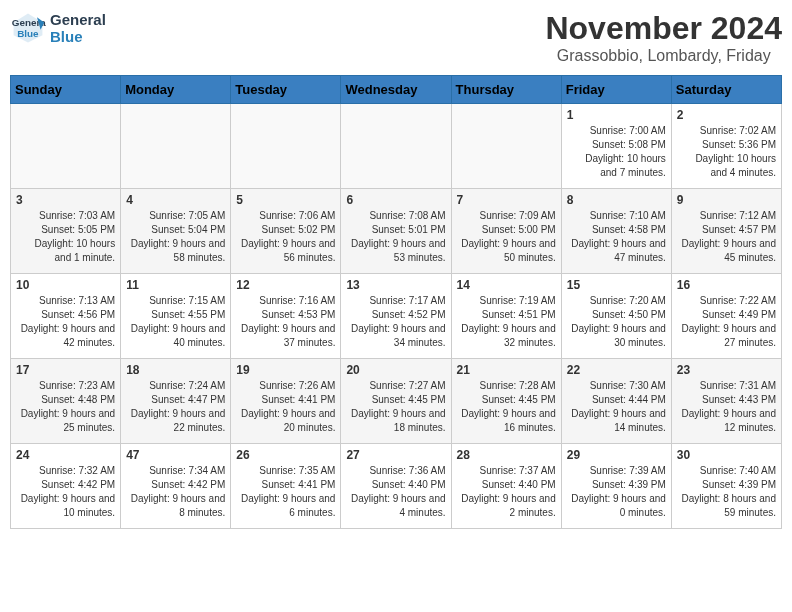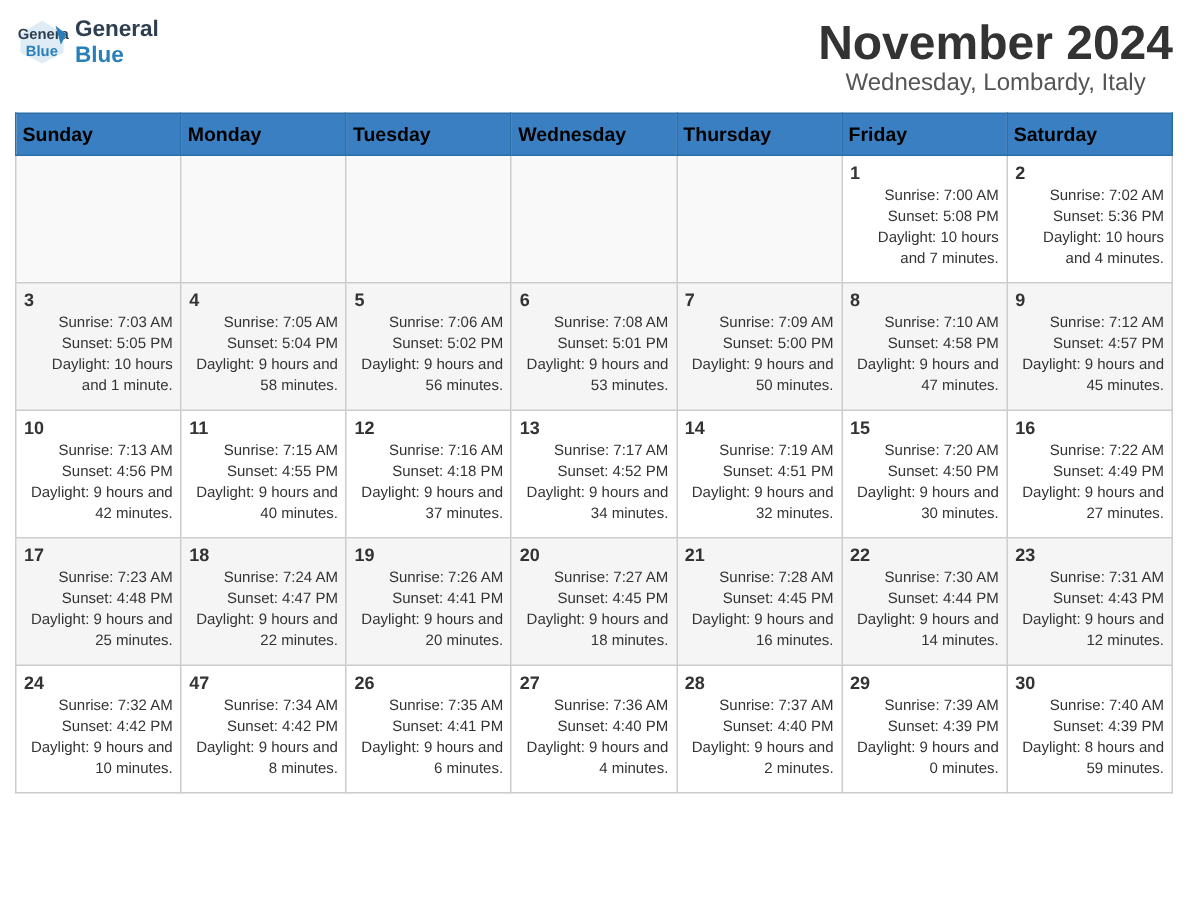--- a/index.html
+++ b/index.html
@@ -89,21 +89,21 @@
       <text x="8" y="30" font-size="11" font-weight="bold" fill="#2980b9" font-family="Arial">Blue</text>
       <polygon points="30,8 38,14 34,22" fill="#2980b9"></polygon>
     </svg>
     <div>
       <div style="font-size:15px;font-weight:bold;color:#2c3e50;">General</div>
       <div style="font-size:15px;font-weight:bold;color:#2980b9;">Blue</div>
     </div>
   </div>
   <div class="title-block">
     <div class="month-title">November 2024</div>
-    <div class="location">Wednesday, Lombardy, Italy</div>
+    <div class="location">Grassobbio, Lombardy, Friday</div>
   </div>
 </div>
 
 <table>
   <thead>
     <tr id="header-row">
         <th>Sunday</th>
         <th>Monday</th>
         <th>Tuesday</th>
         <th>Wednesday</th>
@@ -196,21 +196,21 @@
         <td>
           <span class="day-num">11</span>
           <div class="day-info">Sunrise: 7:15 AM
 Sunset: 4:55 PM
 Daylight: 9 hours
 and 40 minutes.</div>
         </td>
         <td>
           <span class="day-num">12</span>
           <div class="day-info">Sunrise: 7:16 AM
-Sunset: 4:18 PM
+Sunset: 4:53 PM
 Daylight: 9 hours
 and 37 minutes.</div>
         </td>
         <td>
           <span class="day-num">13</span>
           <div class="day-info">Sunrise: 7:17 AM
 Sunset: 4:52 PM
 Daylight: 9 hours
 and 34 minutes.</div>
         </td>

